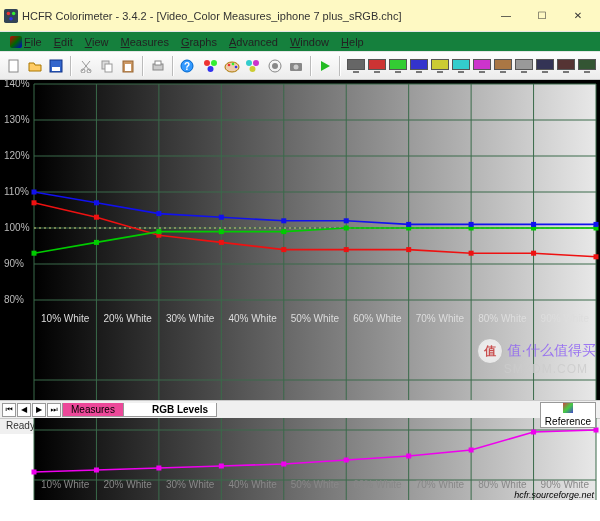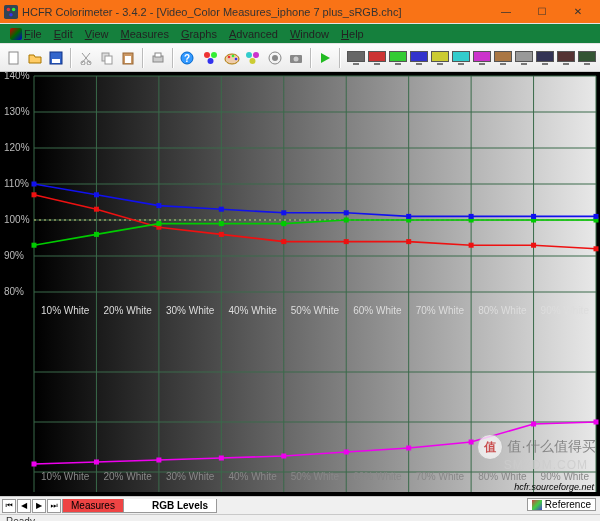--- a/index.html
+++ b/index.html
@@ -1,40 +1,40 @@
 <!DOCTYPE html>
 <html><head>
 <meta charset="utf-8">
 <style>
   * { box-sizing: border-box; margin: 0; padding: 0; }
   body { font-family: "Segoe UI", Tahoma, sans-serif; font-size: 11px; background: #fff; width: 600px; height: 521px; overflow: hidden; position: relative; }
-  .titlebar { height: 24px; background: #f97316; display: flex; align-items: center; padding: 0 4px; border-bottom: 1px solid #e5e5e5; }
+  .titlebar { height: 32px; background: #fef9c3; display: flex; align-items: center; padding: 0 4px; border-bottom: 1px solid #e5e5e5; }
   .titlebar .icon { width: 14px; height: 14px; margin-right: 4px; }
   .titlebar .title { flex: 1; font-size: 11px; color: #333; }
   .winbtns { display: flex; }
   .winbtns div { width: 36px; height: 22px; display: flex; align-items: center; justify-content: center; font-size: 10px; color: #333; }
   .menubar { height: 20px; background: #15803d; display: flex; align-items: center; padding: 0 4px; border-bottom: 1px solid #e5e5e5; }
   .menubar .mi { padding: 0 6px; font-size: 11px; color: #222; display: flex; align-items: center; }
   .menubar .mi .ul { text-decoration: underline; }
   .menubar .mi .mini { width: 12px; height: 12px; margin-right: 2px; background: linear-gradient(135deg,#c00,#060,#00c); border-radius: 2px; }
   .toolbar { height: 28px; background: linear-gradient(#fdfdfd,#ececec); border-bottom: 1px solid #c9c9c9; display: flex; align-items: center; padding: 0 4px; gap: 2px; }
   .tbtn { width: 20px; height: 20px; display: flex; align-items: center; justify-content: center; border: 1px solid transparent; border-radius: 2px; }
   .sep { width: 2px; height: 20px; border-left: 1px solid #bbb; border-right: 1px solid #fff; margin: 0 2px; }
-  .chart-area { position: relative; height: 424px; background: #000; }
+  .chart-area { position: relative; height: 320px; background: #000; }
   .chart-svg { position: absolute; inset: 0; }
   .bottom-tabs { height: 18px; display: flex; align-items: center; background: #f0f0f0; border-top: 1px solid #c9c9c9; padding-left: 2px; position: relative; }
   .tab-nav { width: 14px; height: 14px; border: 1px solid #999; background: #fff; display: flex; align-items: center; justify-content: center; font-size: 8px; margin-right: 1px; }
-  .tab { padding: 1px 8px; border: 1px solid #999; border-top: none; background: #ef4444; font-size: 10px; margin-right: -1px; position: relative; }
+  .tab { padding: 1px 8px; border: 1px solid #999; border-top: none; background: #ec4899; font-size: 10px; margin-right: -1px; position: relative; }
   .tab.active { background: #fff; font-weight: bold; z-index: 2; padding-left: 28px; }
-  .ref-box { position: absolute; right: 4px; top: 1px; display: flex; align-items: center; gap: 3px; border: 1px solid #999; background: #fff; padding: 0 4px; font-size: 10px; }
+  .ref-box { position: absolute; right: 4px; top: 1px; display: flex; align-items: center; gap: 3px; border: 1px solid #999; background: #fff; padding: 0 4px; font-size: 10px; flex-direction: column; }
   .ref-box .sw { width: 10px; height: 10px; background: linear-gradient(135deg,#c44,#4c4,#44c); }
   .status { height: 16px; background: #f0f0f0; border-top: 1px solid #c9c9c9; padding: 1px 6px; font-size: 10px; color: #333; }
   .watermark { position: absolute; right: 4px; bottom: 36px; display: flex; align-items: center; gap: 4px; opacity: .8; pointer-events: none; }
   .watermark .badge { width: 26px; height: 26px; border-radius: 50%; background: radial-gradient(#fff,#eee); border: 1px solid #bbb; display: flex; align-items: center; justify-content: center; font-size: 12px; color: #c33; font-weight: bold; }
-  .watermark .txt { font-size: 14px; color: #737373; font-family: Liberation Sans, sans-serif; }
+  .watermark .txt { font-size: 14px; color: #8b5cf6; font-family: Liberation Sans, sans-serif; }
   .watermark .dom { position: absolute; right: 8px; bottom: -12px; font-size: 12px; color: #ccc; letter-spacing: 1px; }
   .credit { position: absolute; right: 6px; bottom: 4px; font-size: 9px; color: #888; font-style: italic; }
   .monitor { width: 20px; height: 14px; position: relative; }
   .monitor .scr { width: 18px; height: 11px; border: 1px solid #555; position: absolute; top: 0; left: 1px; }
   .monitor .base { width: 6px; height: 2px; background: #777; position: absolute; bottom: 0; left: 7px; }
 </style>
 </head>
 <body>
 
 <div class="titlebar">

